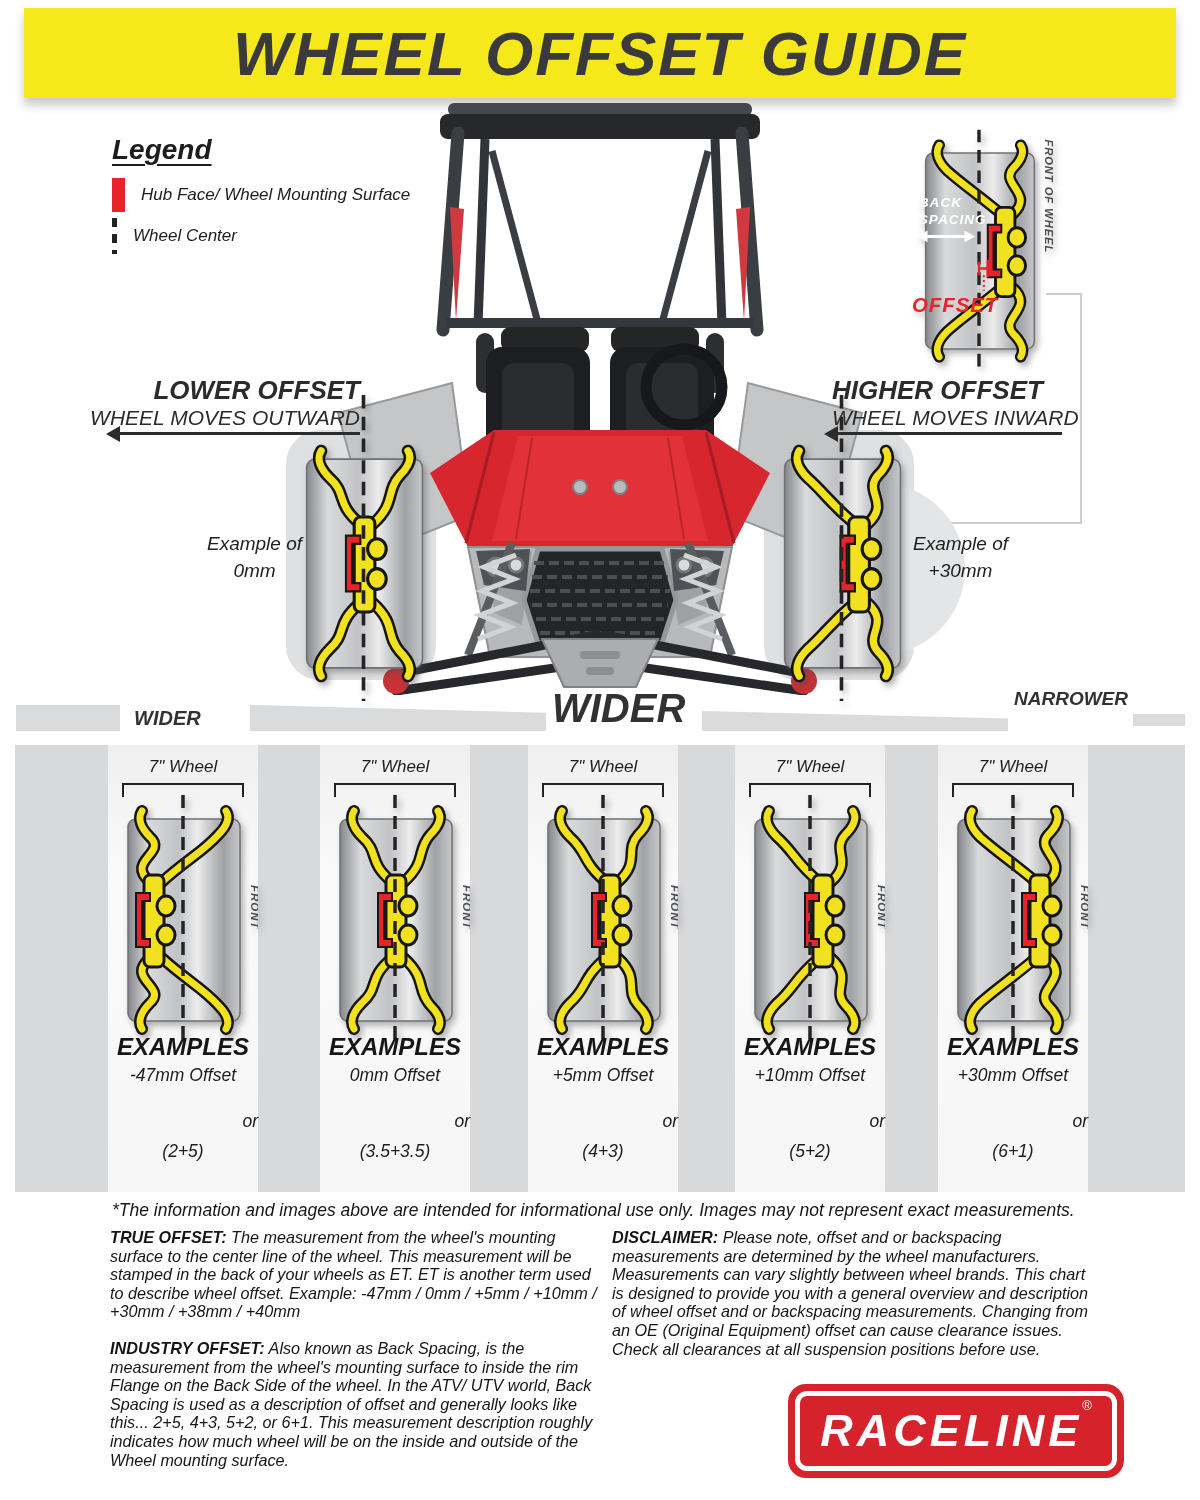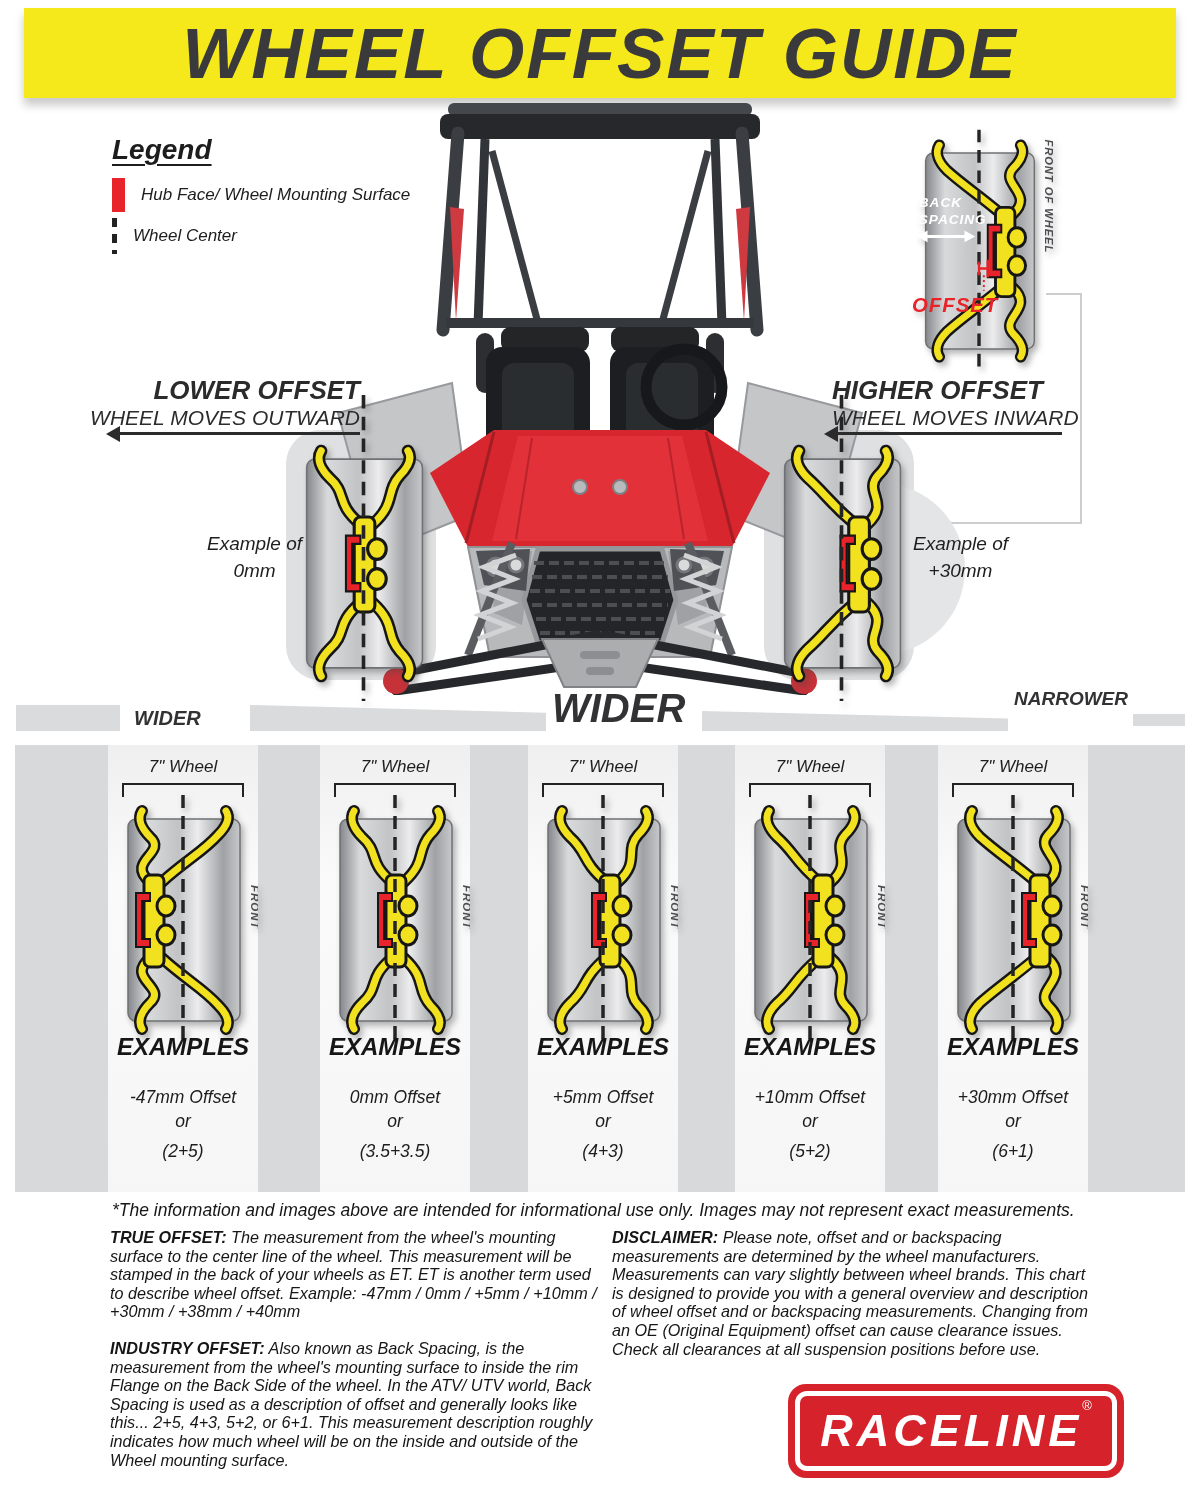--- a/index.html
+++ b/index.html
@@ -3,21 +3,21 @@
 <meta charset="utf-8">
 <style>
   html,body{margin:0;padding:0;background:#fff;}
   .page{position:relative;width:1200px;height:1500px;background:#fff;overflow:hidden;
         font-family:"Liberation Sans","DejaVu Sans",sans-serif;color:#222;}
   .abs{position:absolute;}
   
   .banner{left:24px;top:8px;width:1152px;height:90px;background:#f5e91c;
           display:flex;align-items:center;justify-content:center;
           box-shadow:0 7px 9px rgba(0,0,0,.22);}
-  .banner h1{margin:0;font-size:71px;font-style:italic;font-weight:bold;color:#3a3a3c;letter-spacing:2px;}
+  .banner h1{margin:0;font-size:62px;font-style:italic;font-weight:bold;color:#3a3a3c;letter-spacing:2px;}
   
   .legend h2{margin:0 0 12px 0;font-size:28px;font-style:italic;font-weight:bold;color:#1d1d1d;
              text-decoration:underline;text-underline-offset:5px;}
   .lg-item{display:flex;align-items:center;gap:16px;margin:6px 0;font-size:17px;font-style:italic;color:#1d1d1d;}
   .sw-red{width:13px;height:34px;background:#e8232a;}
   .sw-dash{width:5px;height:36px;background:repeating-linear-gradient(#222 0 9px,transparent 9px 16px);}
   
   .callout .t{font-size:26px;font-weight:bold;font-style:italic;color:#2b2b2b;line-height:29px;}
   .callout .s{font-size:21px;font-style:italic;color:#2b2b2b;line-height:25px;}
   .arrow{height:0;border-top:3px solid #2b2b2b;}
@@ -36,21 +36,21 @@
             font-size:17px;font-style:italic;color:#1d1d1d;}
   .bracket{position:absolute;top:38px;left:14px;right:14px;height:12px;
            border-top:2px solid #222;border-left:2px solid #222;border-right:2px solid #222;}
   .pnl-wheel{position:absolute;top:40px;left:0;width:150px;height:270px;}
   .pnl-wheel svg,.rimbox svg,.diag svg{width:100%;height:100%;display:block;}
   .rim-shadow{filter:drop-shadow(3px 4px 3px rgba(70,70,70,.4));}
   .pnl-ex{position:absolute;top:288px;left:0;width:100%;text-align:center;
           font-size:24px;font-weight:bold;font-style:italic;color:#161616;}
   .pnl-off,.pnl-or,.pnl-bs{position:absolute;left:0;width:100%;text-align:center;
           font-size:17.5px;font-style:italic;color:#1d1d1d;}
-  .pnl-off{top:342px;}.pnl-or{top:366px;}.pnl-bs{top:396px;}
+  .pnl-off{top:320px;}.pnl-or{top:366px;text-align:right;}.pnl-bs{top:396px;}
   
   .footnote{font-size:17.5px;font-style:italic;color:#161616;}
   .def{font-size:16.2px;font-style:italic;color:#161616;line-height:18.6px;}
   .def p{margin:0 0 15px 0;}
   .def b{font-weight:bold;}
   
   .logo{left:788px;top:1384px;width:336px;height:94px;background:#d6232b;border-radius:18px;
         display:flex;align-items:center;justify-content:center;}
   .logo .inner{position:absolute;inset:7px;border:5px solid #fff;border-radius:12px;}
   .logo .txt{position:relative;font-size:45px;font-weight:bold;font-style:italic;color:#fff;letter-spacing:4px;}

